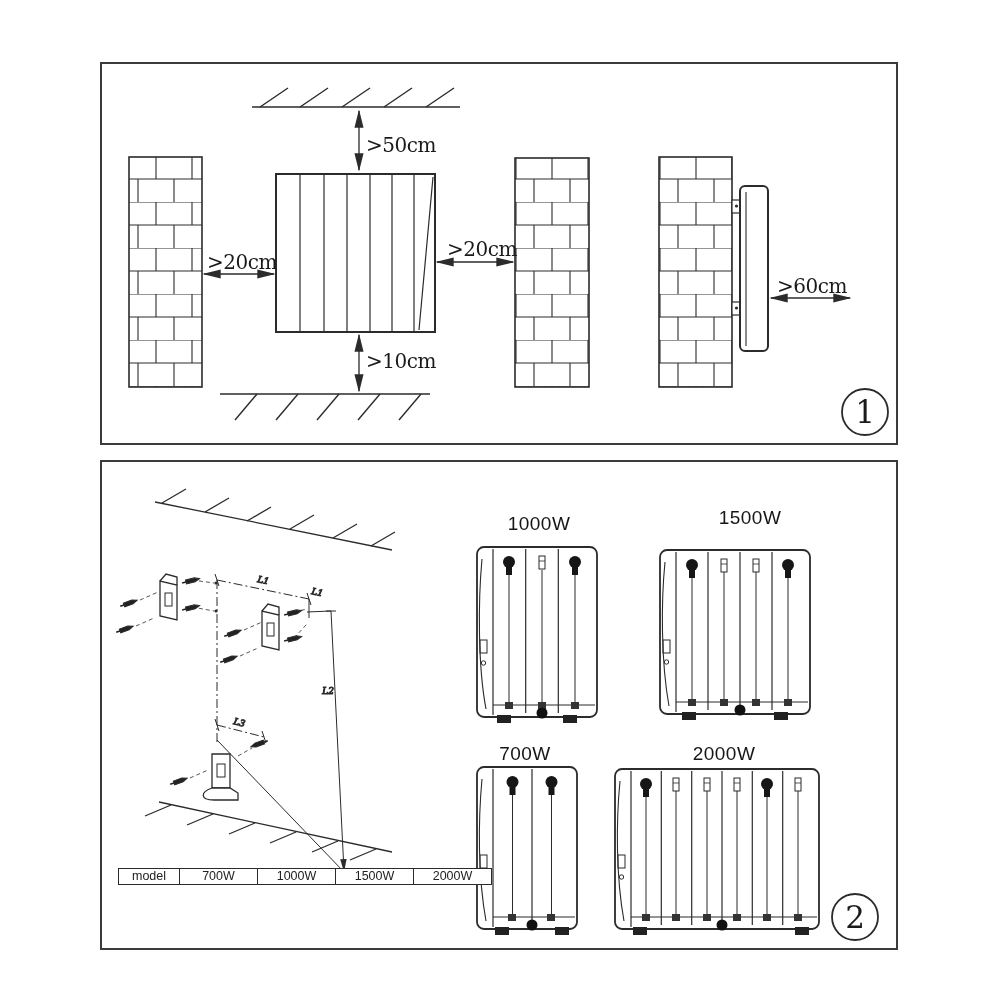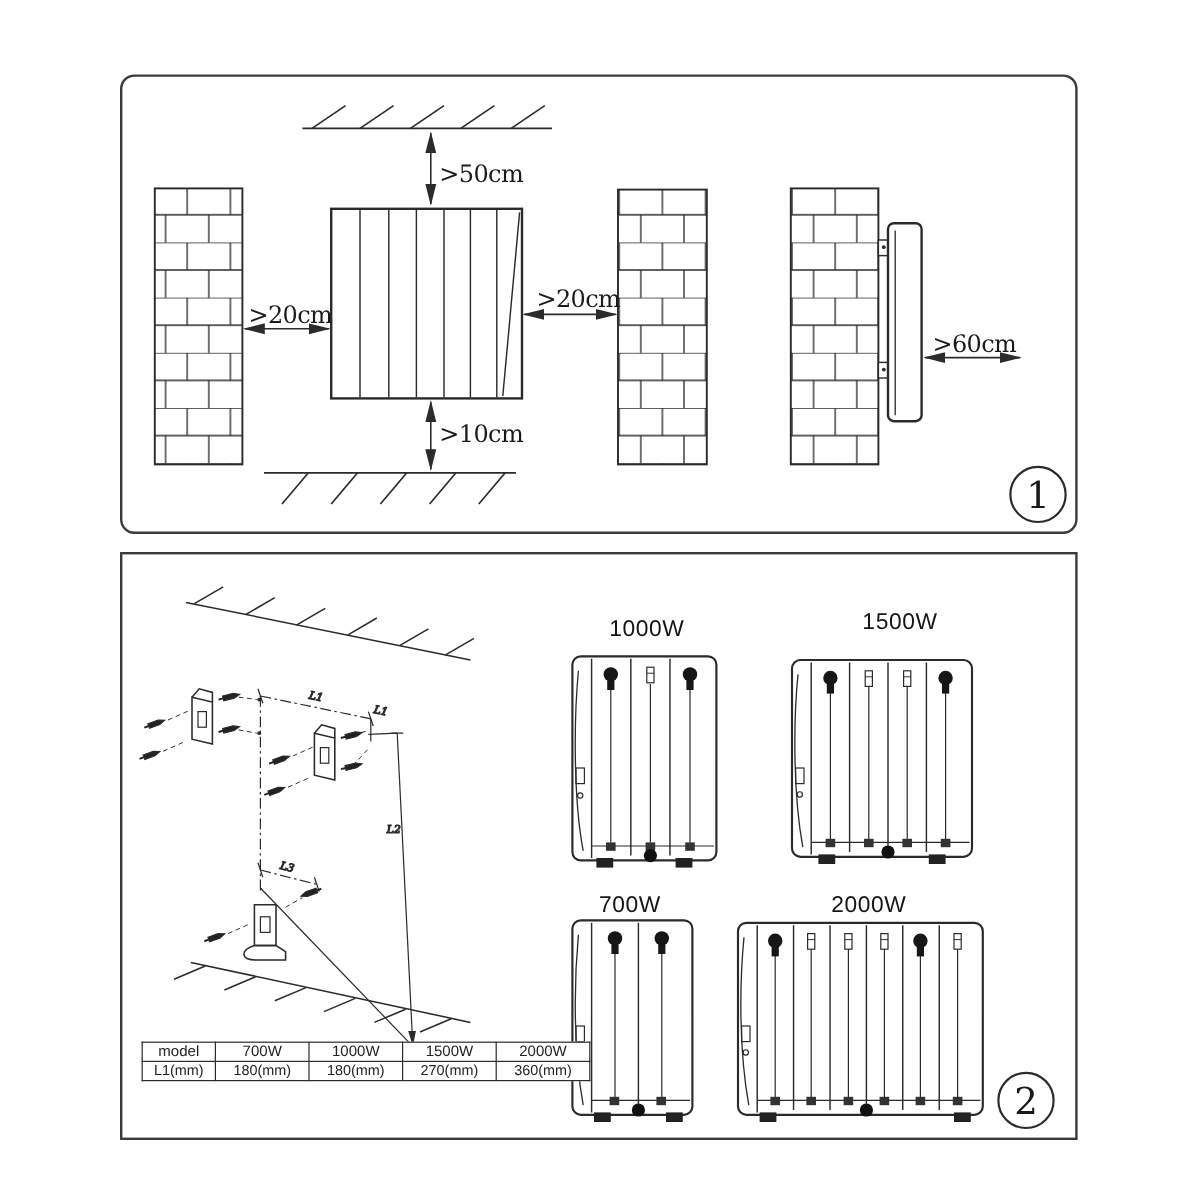--- a/index.html
+++ b/index.html
@@ -1,19 +1,19 @@
 <!DOCTYPE html>
 <html><head>
 <meta charset="utf-8">
 <style>
   html,body{margin:0;padding:0;background:#ffffff;}
   #canvas{position:relative;width:1000px;height:1000px;background:#ffffff;overflow:hidden;
           font-family:"Liberation Sans",sans-serif;color:#1a1a1a;}
   .panel{position:absolute;border:2px solid #3b3b3b;background:#fff;}
-  #panel1{left:100px;top:62px;width:794px;height:379px;border-radius:12px;}
+  #panel1{left:100px;top:62px;width:794px;height:379px;}
   #panel2{left:100px;top:460px;width:794px;height:486px;}
   .panel svg{position:absolute;left:0;top:0;}
   svg text{fill:#1a1a1a;}
   .dim{font-family:"DejaVu Serif",serif;font-size:20px;letter-spacing:-0.5px;}
   .dimlab{font-family:"DejaVu Serif",serif;font-style:italic;font-size:9px;}
   .watt{font-family:"Liberation Sans",sans-serif;font-size:19px;letter-spacing:0.5px;fill:#161616;}
   .badge-num{font-family:"DejaVu Serif",serif;font-size:31px;}
   table.spec{position:absolute;left:16px;top:406px;border-collapse:collapse;background:#fff;}
   table.spec th,table.spec td{border:1.3px solid #2b2b2b;font-size:12px;font-weight:normal;
       color:#222;text-align:center;padding:0 3px;height:15px;line-height:15px;
@@ -342,23 +342,16 @@
 
     <table class="spec">
       <tbody>
           <tr>
         <th class="c-model">model</th>
         <th class="c-val">700W</th>
         <th class="c-val">1000W</th>
         <th class="c-val">1500W</th>
         <th class="c-val">2000W</th>
       </tr>
-      <tr>
-        <td>L1(mm)</td>
-        <td>180(mm)</td>
-        <td>180(mm)</td>
-        <td>270(mm)</td>
-        <td>360(mm)</td>
-      </tr>
     </tbody>
       </table>
   </div>
 </div>
 
 </body></html>

